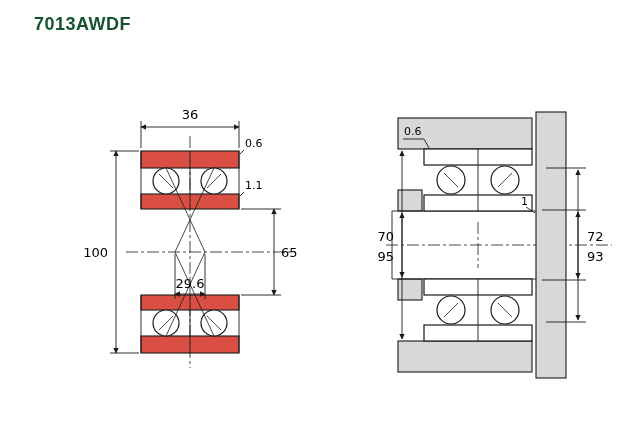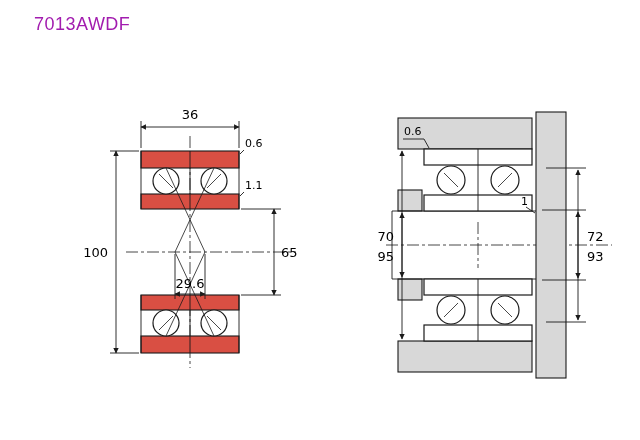--- a/index.html
+++ b/index.html
@@ -1,17 +1,17 @@
 <!DOCTYPE html>
 <html><head>
 <meta charset="utf-8">
 <style>
   html,body{margin:0;padding:0;background:#ffffff;}
   .page{position:relative;width:640px;height:440px;background:#ffffff;font-family:"Liberation Sans",sans-serif;overflow:hidden;}
-  .title{position:absolute;left:34px;top:14px;font-size:18px;font-weight:normal;color:#a21caf;letter-spacing:.5px;}
+  .title{position:absolute;left:34px;top:14px;font-size:18px;font-weight:bold;color:#14532d;letter-spacing:.5px;}
   svg{position:absolute;left:0;top:0;}
   .outline{fill:#ffffff;stroke:#1a1a1a;stroke-width:1.2;}
   .ring{stroke:#1a1a1a;stroke-width:1.1;}
   .steel{stroke:#1a1a1a;stroke-width:1.1;}
   .thin{stroke:#1a1a1a;stroke-width:0.9;fill:none;}
   .contact{stroke:#1a1a1a;stroke-width:0.8;fill:none;}
   .dim{stroke:#1a1a1a;stroke-width:0.9;fill:none;}
   .cl{stroke:#1a1a1a;stroke-width:0.8;fill:none;stroke-dasharray:12 3 3 3;}
   text{font-family:"DejaVu Sans",sans-serif;fill:#000;}
   .dimtext{font-size:13px;}

